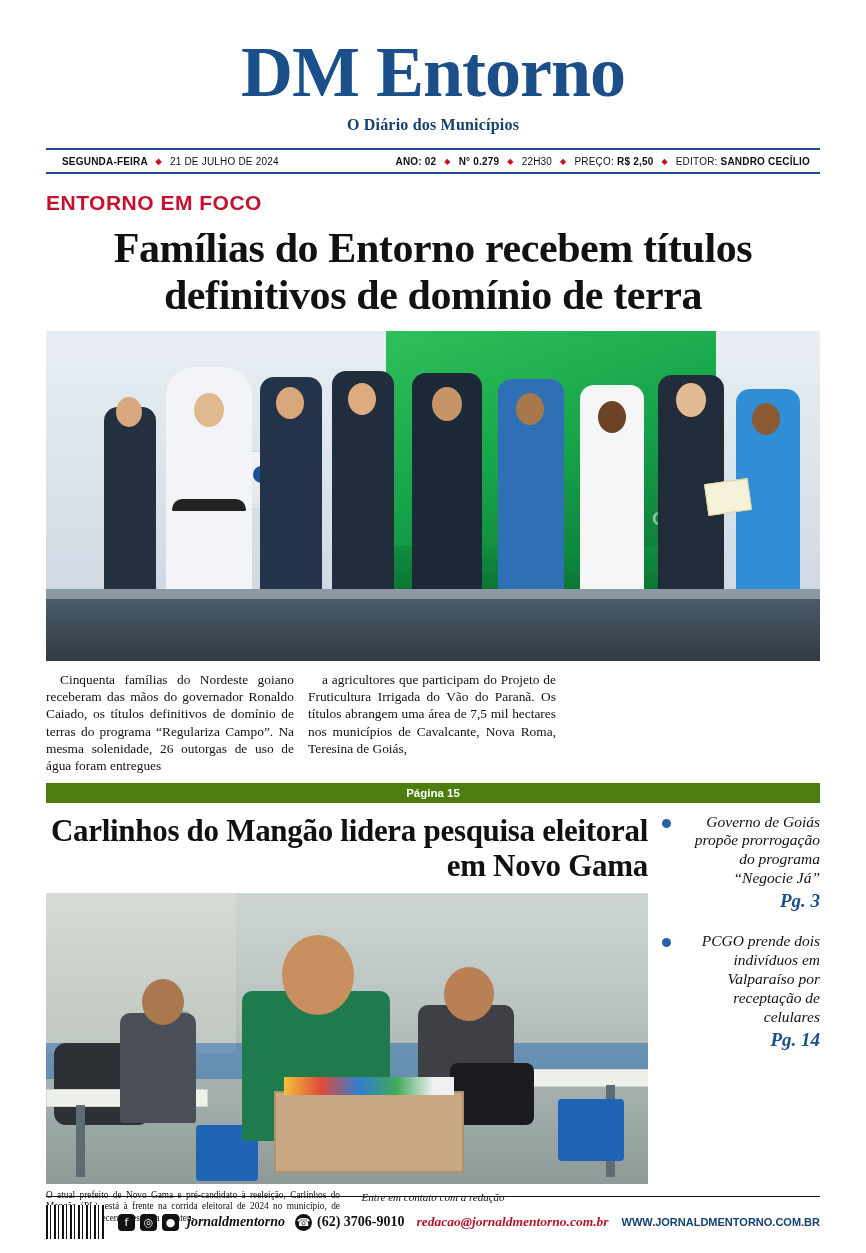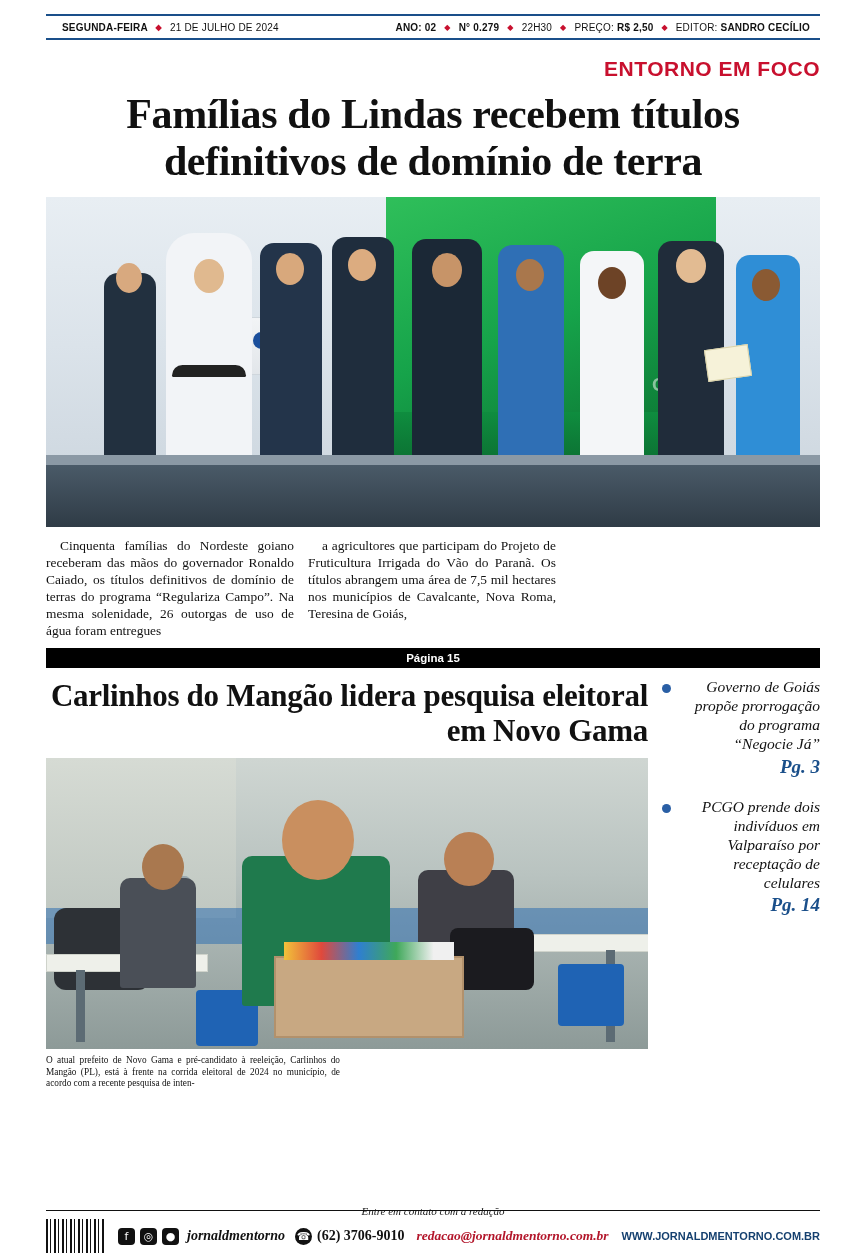--- a/index.html
+++ b/index.html
@@ -62,21 +62,21 @@
     padding-right:10px;
     white-space:nowrap;
   }
   .dia{font-weight:normal;}
   .diamond{color:#c8102e;font-size:8px;padding:0 5px;vertical-align:1px;}
   .infobar .right .lbl{font-weight:normal;text-align:right;}
   .infobar .right b{font-weight:bold;}
 
   
   .kicker{
-    text-align:right;
+    text-align:left;
     color:#c8102e;
     font-family:"Liberation Sans", sans-serif;
     font-weight:bold;
     font-size:21px;
     letter-spacing:0.5px;
     margin-top:17px;
   }
   .headline{
     text-align:center;
     font-family:"Liberation Serif", serif;
@@ -152,21 +152,21 @@
     text-align:justify;
   }
   .lead-body .col{width:248px;}
   .lead-body p{margin:0;text-indent:14px;}
   .lead-body p.first{text-indent:14px;}
 
   
   .page-strip{
     margin-top:9px;
     height:20px;
-    background:#000000;
+    background:#4d7c0f;
     color:#fff;
     font-family:"Liberation Sans", sans-serif;
     font-weight:bold;
     font-size:11.5px;
     display:flex;align-items:center;justify-content:center;
   }
 
   
   .lower{
     display:flex;
@@ -315,20 +315,24 @@
     margin-left:auto;
     font-family:"Liberation Sans", sans-serif;
     font-weight:bold;font-size:11px;color:#15406f;
   }
 </style>
 </head>
 <body>
 
 <div class="page">
 
+  <div class="masthead">
+    <div class="masthead-title">DM Entorno</div>
+    <div class="masthead-sub">O Diário dos Municípios</div>
+  </div>
 
   <div class="infobar">
     <div class="left">
       <span>SEGUNDA-FEIRA</span>
       <span class="diamond">◆</span>
       <span class="dia">21 DE JULHO DE 2024</span>
     </div>
     <div class="right">
       <b>ANO: 02</b>
       <span class="diamond">◆</span>
@@ -338,21 +342,21 @@
       <span class="diamond">◆</span>
       <span class="lbl">PREÇO:</span>
       <b>R$ 2,50</b>
       <span class="diamond">◆</span>
       <span class="lbl">EDITOR:</span>
       <b>SANDRO CECÍLIO</b>
     </div>
   </div>
 
   <div class="kicker">ENTORNO EM FOCO</div>
-  <div class="headline">Famílias do Lindas recebem títulos definitivos de domínio de terra</div>
+  <div class="headline">Famílias do Entorno recebem títulos definitivos de domínio de terra</div>
 
   <div class="lead-photo">
     <div class="lp-wall"></div>
     <div class="lp-green"></div>
     <div class="lp-greenlow"></div>
     <div class="lp-flag"></div>
 
     <div class="lp-person" style="left:58px;width:52px;height:196px;background:#22303f;"></div>
     <div class="lp-head" style="left:70px;top:66px;width:26px;height:30px;background:#d8a97f;"></div>
 

